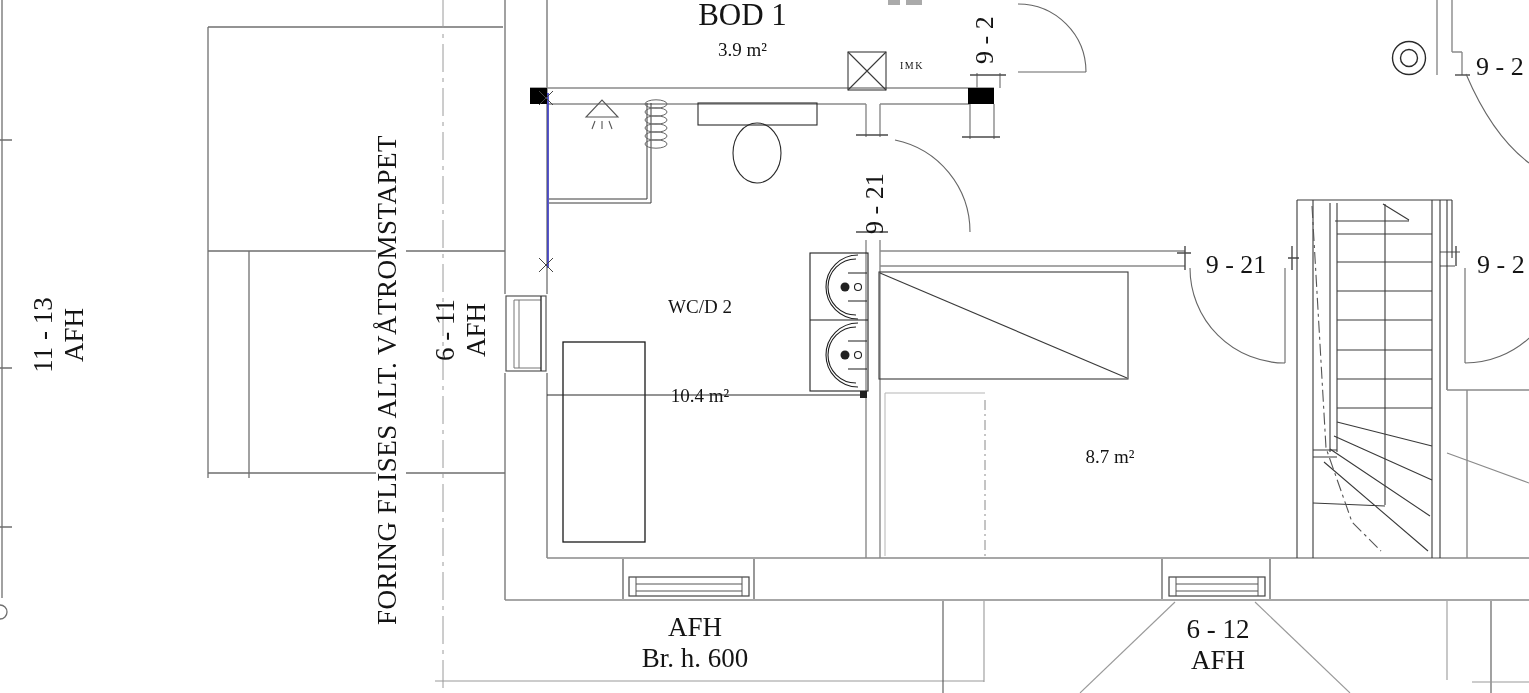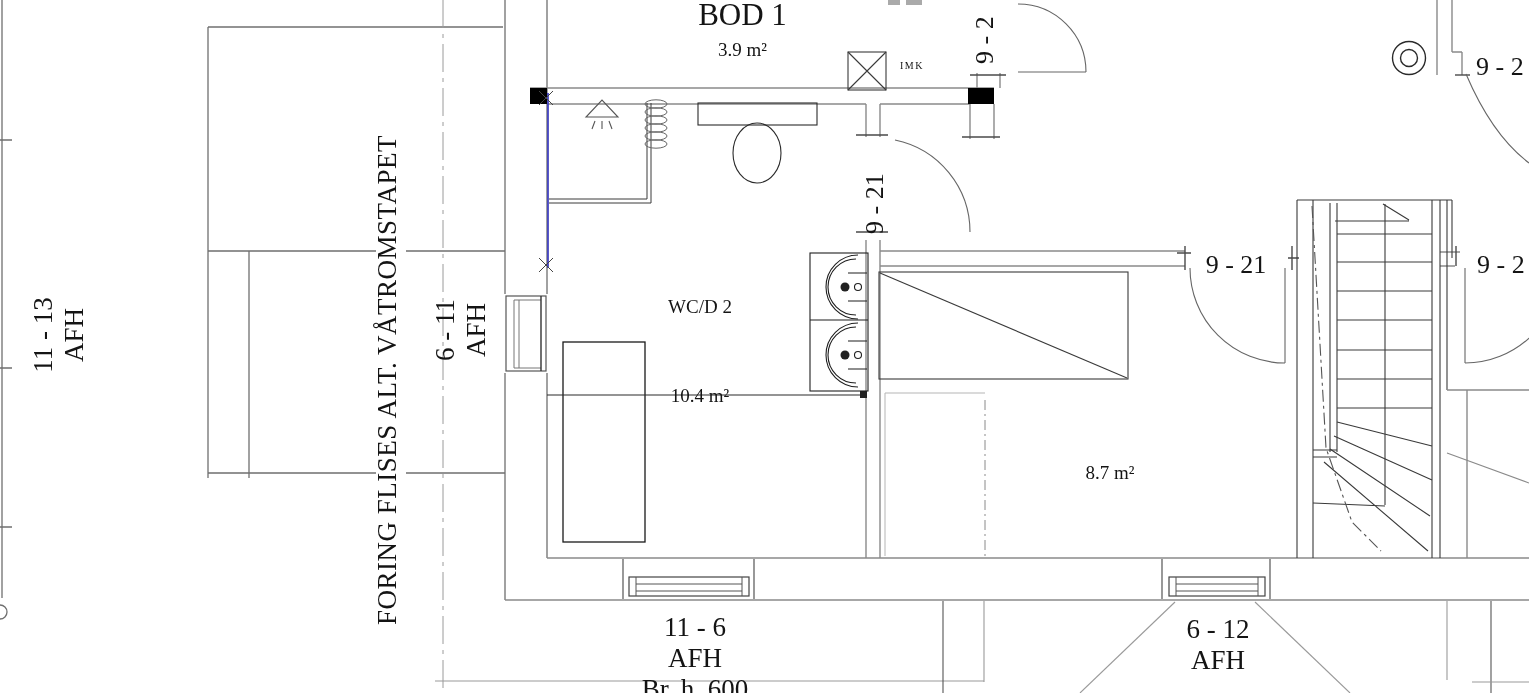--- a/index.html
+++ b/index.html
@@ -222,21 +222,21 @@
     <rect x="906" y="0" width="16" height="5"></rect>
   </g>
 </svg>
 
 <div class="lbl big ctr" style="left:655px;top:-3px;width:175px;">BOD 1</div>
 <div class="lbl room ctr" style="left:655px;top:39px;width:175px;">3.9 m²</div>
 
 <div class="lbl room ctr" style="left:605px;top:296px;width:190px;">WC/D 2</div>
 <div class="lbl room ctr" style="left:605px;top:339px;width:190px;margin-top:46px;">10.4 m²</div>
 
-<div class="lbl room ctr" style="left:1005px;top:462px;width:210px;">8.7 m²</div>
+<div class="lbl room ctr" style="left:1005px;top:446px;width:210px;">8.7 m²</div>
 
 <div class="lbl tiny" style="left:900px;top:60px;">IMK</div>
 
 <div class="lbl note rot ctr" style="left:372px;top:645px;width:530px;">FORING FLISES ALT. VÅTROMSTAPET</div>
 
 <div class="lbl dim rot" style="left:860px;top:234px;width:100px;">9 - 21</div>
 <div class="lbl dim rot" style="left:970px;top:64px;width:100px;">9 - 2</div>
 <div class="lbl dim ctr" style="left:1190px;top:250px;width:92px;">9 - 21</div>
 <div class="lbl dim" style="left:1477px;top:250px;width:100px;">9 - 2</div>
 <div class="lbl dim" style="left:1476px;top:52px;width:100px;">9 - 2</div>
@@ -245,21 +245,20 @@
   <div>11 - 13</div>
   <div>AFH</div>
 </div>
 
 <div class="lbl dim3 rot ctr" style="left:430px;top:400px;width:140px;">
   <div>6 - 11</div>
   <div>AFH</div>
 </div>
 
 <div class="lbl dim3 ctr" style="left:612px;top:612px;width:166px;">
-  <div>11 - 6</div>
   <div>AFH</div>
   <div>Br. h. 600</div>
 </div>
 
 <div class="lbl dim3 ctr" style="left:1132px;top:614px;width:172px;">
   <div>6 - 12</div>
   <div>AFH</div>
 </div>
 
 </div>

